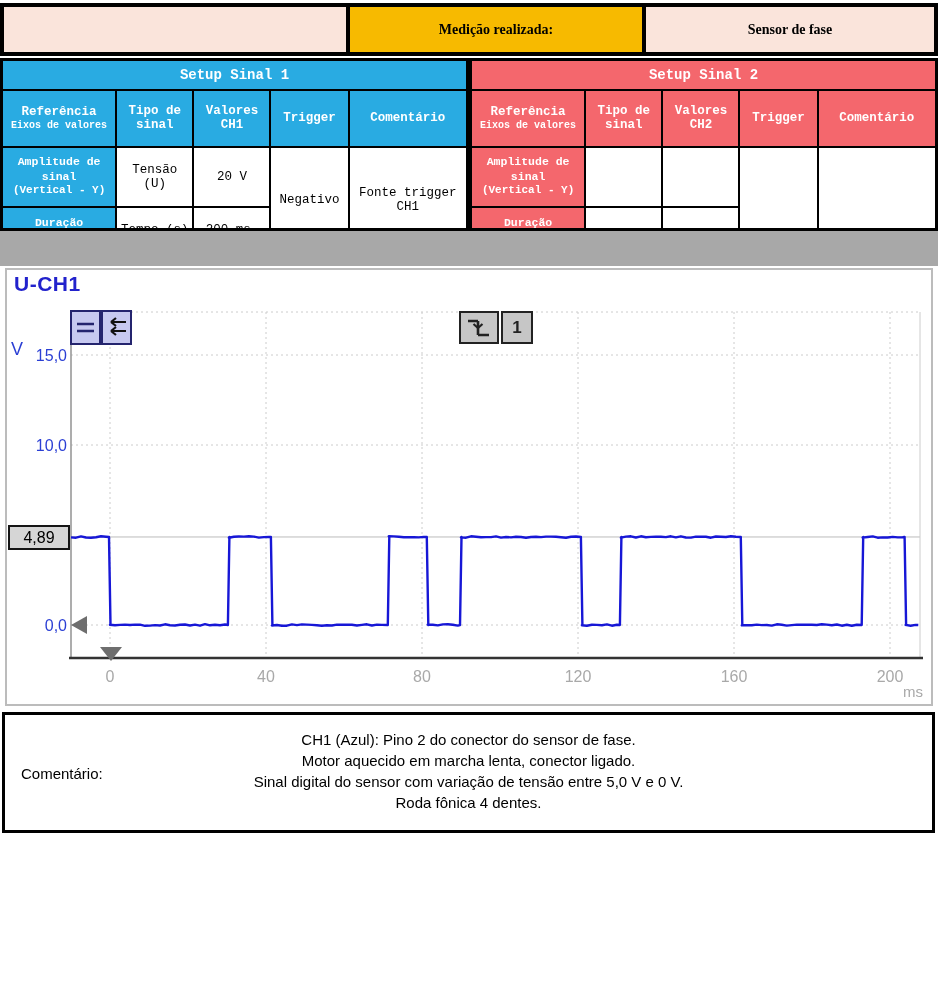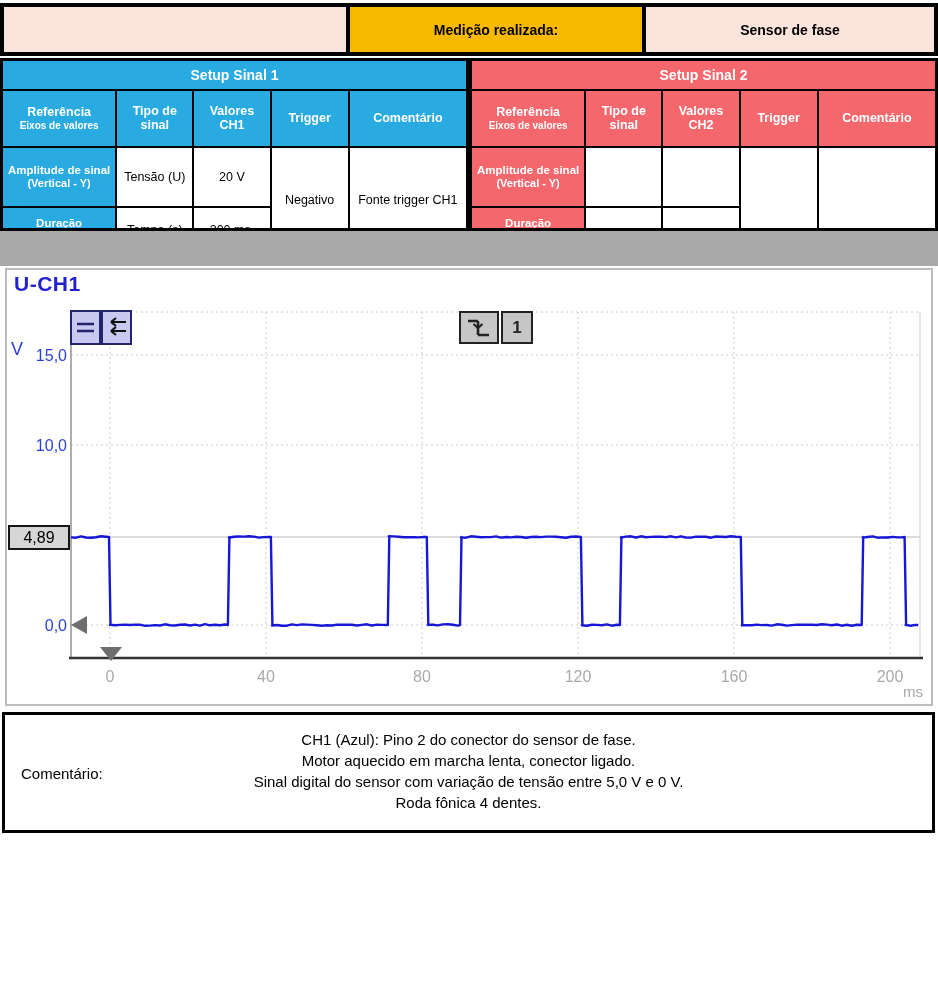--- a/index.html
+++ b/index.html
@@ -3,21 +3,21 @@
 <meta charset="utf-8">
 <style>
   html,body{margin:0;padding:0;background:#fff;}
   #root{position:relative;width:938px;height:994px;background:#fff;
         font-family:"Liberation Sans",sans-serif;color:#000;overflow:hidden;}
 
   
   .topbar{position:absolute;left:0;top:3px;width:930px;height:45px;
           border:4px solid #000;display:flex;}
   .topbar .cell{display:flex;align-items:center;justify-content:center;
-                font-size:14px;font-weight:bold;}
+                font-size:14px;font-weight:bold;font-family:Liberation Serif, serif;}
   .topbar .spacer{flex:0 0 342px;background:var(--peach);}
   .topbar .highlight{flex:0 0 292px;background:var(--highlight);
                      border-left:4px solid #000;border-right:4px solid #000;}
   .topbar .value{flex:1;background:var(--peach);}
 
   
   .tables{position:absolute;left:0;top:58px;width:938px;display:flex;}
   table.setup{border-collapse:collapse;width:469px;table-layout:fixed;}
   table.setup td,table.setup th{border:2px solid #000;padding:0 2px;
       text-align:center;vertical-align:middle;overflow:hidden;}
@@ -25,21 +25,21 @@
   table.setup .colhead{height:40px;font-size:12.5px;font-weight:bold;color:#fff;
       line-height:1.15;white-space:pre-line;}
   table.setup .colhead .sub{font-size:10px;font-weight:bold;display:block;}
   table.setup .refcell{font-size:11.5px;font-weight:bold;color:#fff;line-height:1.25;margin-left:26px;}
   table.setup .refcell .sub{font-size:11px;display:block;}
   table.setup .datacell{font-size:12.5px;background:#fff;color:#000;margin-top:44px;}
   .t1 .accent{background:var(--accent1);}
   .t2 .accent{background:var(--accent2);}
   table.setup tr.r1 td{height:58px;}
   table.setup tr.r2 td{height:44px;}
-  table.setup{border:3px solid #000;}
+  table.setup{border:3px solid #000;font-family:Liberation Mono, monospace;}
 
   
   .graybar{position:absolute;left:0;top:228px;width:938px;height:38px;
            background:#a8a8a8;border-top:3px solid #000;box-sizing:border-box;}
 
   
   .scope{position:absolute;left:5px;top:268px;width:924px;height:434px;
          background:#fff;border:2px solid #bcbcbc;}
   .scope-title{position:absolute;left:7px;top:2px;font-size:21px;font-weight:bold;
                color:#2222CC;letter-spacing:0.5px;}

